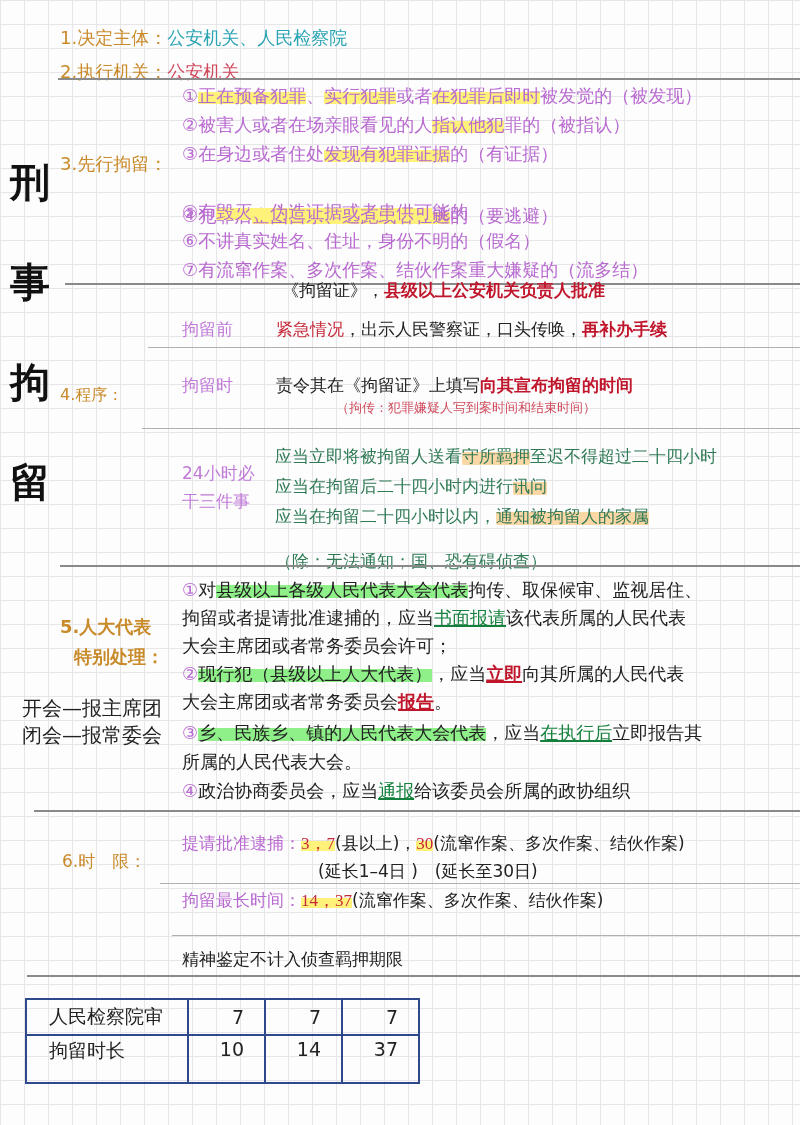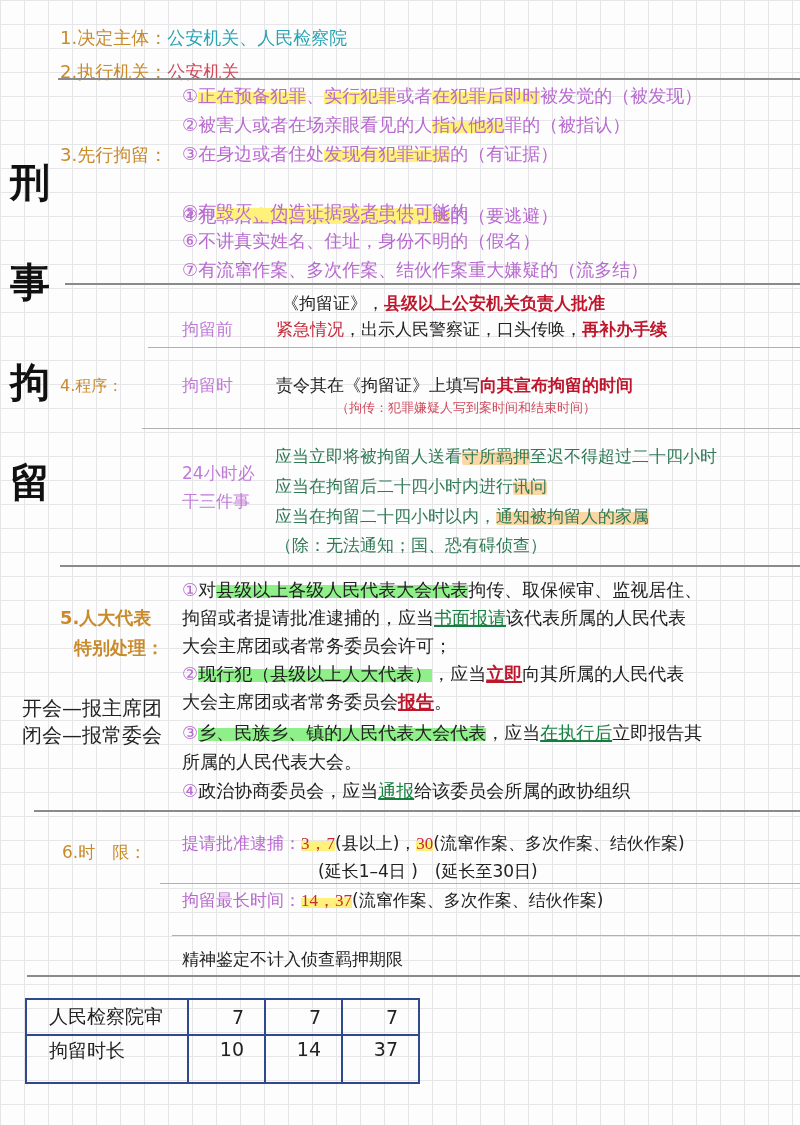--- a/index.html
+++ b/index.html
@@ -7,21 +7,21 @@
     width:800px; height:1125px; position:relative; overflow:hidden;
     background-color:#fdfdfd;
     background-image:
       linear-gradient(to right, #e6e6e9 1px, transparent 1px),
       linear-gradient(to bottom, #e6e6e9 1px, transparent 1px);
     background-size:24px 24px;
     font-family:"DejaVu Sans", "Liberation Sans", sans-serif;
     color:#222;
   }
   .abs { position:absolute; white-space:nowrap; }
-  .orange { color:#c98a2a; }
+  .orange { color:#c98a2a;margin-top:9px; }
   .teal { color:#2aa3b3; }
   .pinkred { color:#d04a5c; }
   .purple { color:#b86ad0; }
   .violet { color:#c07ad8; }
   .red { color:#c0162c; font-weight:bold; }
   .redlite { color:#c62a3a; }
   .green { color:#2f7a55; }
   .black { color:#222; }
   .hl-y { background:linear-gradient(to bottom, transparent 35%, #fff27a 35%, #fff27a 92%, transparent 92%); }
   .hl-o { background:linear-gradient(to bottom, transparent 30%, #fbd7a5 30%, #fbd7a5 95%, transparent 95%); border-radius:4px; }
@@ -85,21 +85,21 @@
   <span>⑥</span><span>不讲真实姓名、住址，身份不明的（假名）</span>
 </div>
 <div class="abs f18 purple" style="left:182px;top:258px;">
   <span>⑦</span><span>有流窜作案、多次作案、结伙作案重大嫌疑的（流多结）</span>
 </div>
 <div class="hr" style="left:65px;top:283px;width:735px;"></div>
 
 <div class="abs f16 orange" style="left:60px;top:376px;">4.程序：</div>
 
 <div class="abs f17 violet" style="left:182px;top:318px;">拘留前</div>
-<div class="abs f17" style="left:282px;top:292px;">
+<div class="abs f17" style="left:282px;top:279px;">
   <span class="black">《拘留证》，</span><span class="red">县级以上公安机关负责人批准</span>
 </div>
 <div class="abs f17" style="left:276px;top:318px;">
   <span class="redlite">紧急情况</span><span class="black">，出示人民警察证，口头传唤，</span><span class="red">再补办手续</span>
 </div>
 <div class="hr lite" style="left:148px;top:347px;width:652px;"></div>
 
 <div class="abs f17 violet" style="left:182px;top:374px;">拘留时</div>
 <div class="abs f17" style="left:276px;top:374px;">
   <span class="black">责令其在《拘留证》上填写</span><span class="red">向其宣布拘留的时间</span>
@@ -111,21 +111,21 @@
 <div class="abs f17 violet" style="left:182px;top:490px;">干三件事</div>
 <div class="abs f17 green" style="left:275px;top:445px;">
   <span>应当立即将被拘留人送看</span><span class="hl-o">守所羁押</span><span>至迟不得超过二十四小时</span>
 </div>
 <div class="abs f17 green" style="left:275px;top:475px;">
   <span>应当在拘留后二十四小时内进行</span><span class="hl-o">讯问</span>
 </div>
 <div class="abs f17 green" style="left:275px;top:505px;">
   <span>应当在拘留二十四小时以内，</span><span class="hl-o">通知被拘留人的家属</span>
 </div>
-<div class="abs f17 green" style="left:275px;top:534px;">（除：无法通知；国、恐有碍侦查）</div>
+<div class="abs f17 green" style="left:275px;top:550px;">（除：无法通知；国、恐有碍侦查）</div>
 <div class="hr" style="left:60px;top:565px;width:740px;"></div>
 
 <div class="abs f18 orange" style="left:60px;top:606px;font-weight:bold;">5.人大代表</div>
 <div class="abs f18 orange" style="left:74px;top:636px;font-weight:bold;">特别处理：</div>
 <div class="abs f15 black" style="left:22px;top:695px;">开会—报主席团</div>
 <div class="abs f15 black" style="left:22px;top:722px;">闭会—报常委会</div>
 
 <div class="abs f18 black" style="left:182px;top:578px;">
   <span class="purple">①</span><span>对</span><span class="hl-g">县级以上各级人民代表大会代表</span><span>拘传、取保候审、监视居住、</span>
 </div>

